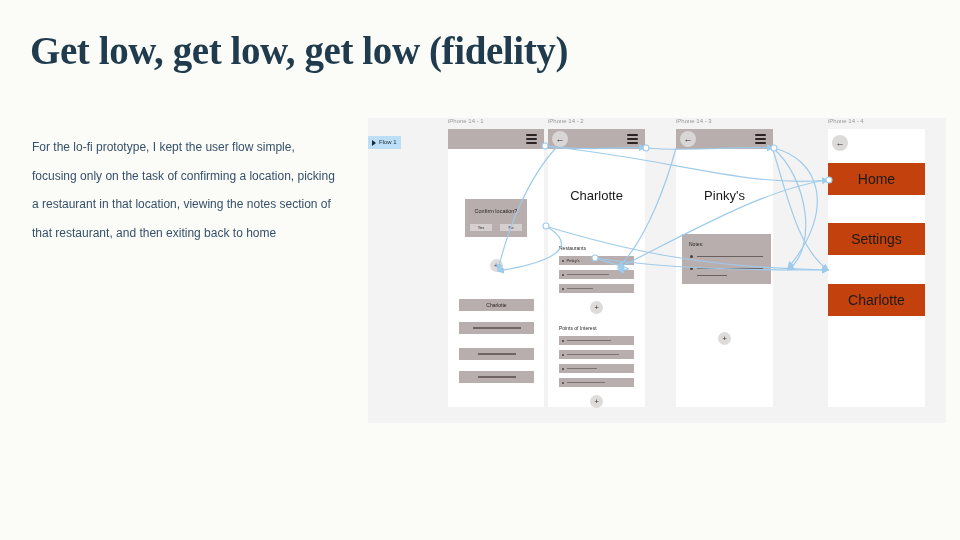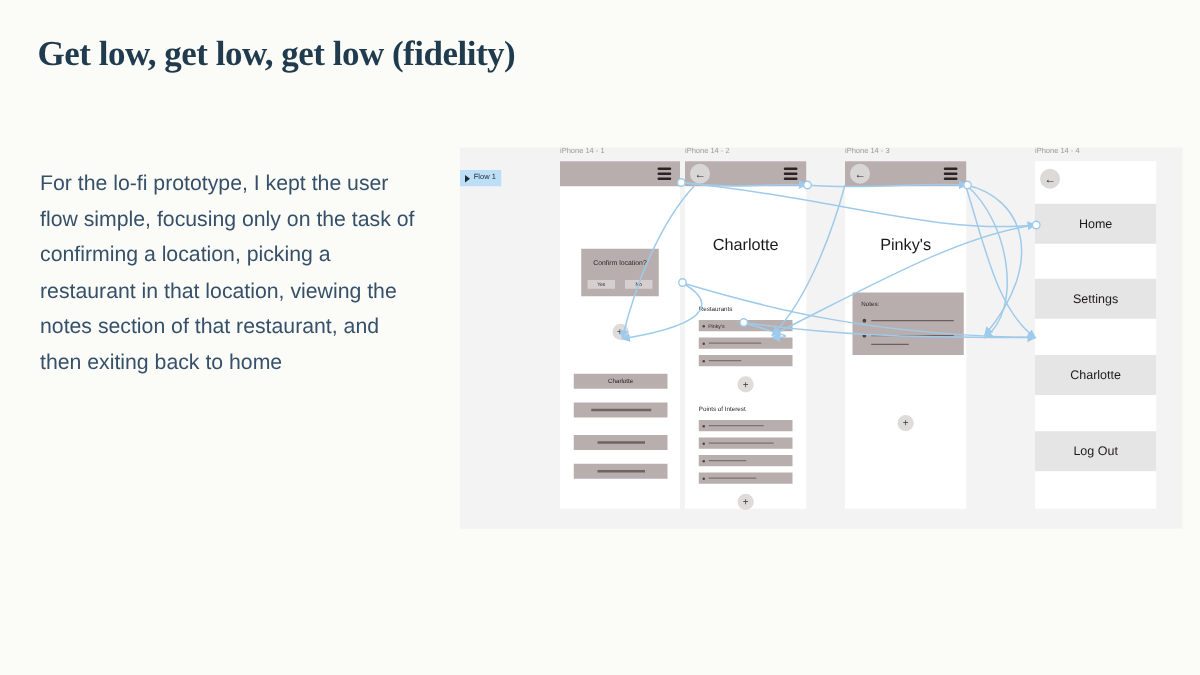--- a/index.html
+++ b/index.html
@@ -10,32 +10,32 @@
     overflow:hidden;
     position:relative;
   }
 
   
   .page-title{
     position:absolute;
     left:30px; top:28px;
     font-family:"Liberation Serif", serif;
     font-weight:bold;
-    font-size:28px;
+    font-size:39px;
     letter-spacing:-0.4px;
     color:#1f3b4d;
     white-space:nowrap;
   }
 
   
   .body-copy{
     position:absolute;
     left:32px; top:133px;
     width:305px;
-    font-size:17px;
+    font-size:12px;
     line-height:28.5px;
     color:#36506a;
   }
 
   
   .canvas{
     position:absolute;
     left:368px; top:118px;
     width:578px; height:305px;
     background:#f4f3f3;
@@ -182,23 +182,23 @@
   .note-bullet{
     position:absolute;left:8px;
     width:3px;height:3px;border-radius:50%;background:#4a4040;
   }
   .note-line{position:absolute;height:1.2px;background:#6b5f5f;}
 
   
   .menu-btn{
     position:absolute;left:0;
     width:100%;height:32px;
-    background:#e5e5e5;
-    display:flex;align-items:center;justify-content:center;
-    font-size:10px;color:#1e1a1a;
+    background:#c2410c;
+    display:flex;align-items:center;justify-content:center;
+    font-size:14px;color:#1e1a1a;
   }
 
   .wire{position:absolute;left:0;top:0;width:578px;height:305px;pointer-events:none;z-index:5;}
 </style>
 </head>
 <body>
 
 <div class="page-title">Get low, get low, get low (fidelity)</div>
 
 <div class="body-copy">For the lo-fi prototype, I kept the user flow simple, focusing only on the task of confirming a location, picking a restaurant in that location, viewing the notes section of that restaurant, and then exiting back to home</div>
@@ -322,21 +322,20 @@
       </div>
     </div>
 
     <div class="frame" style="left:460px;width:97px;height:289px;">
       <div class="frame-label">iPhone 14 - 4</div>
       <div class="screen wide">
         <div class="backbtn float" style="left:4px;top:6px;">←</div>
         <div class="menu-btn" style="top:34px;">Home</div>
         <div class="menu-btn" style="top:94px;">Settings</div>
         <div class="menu-btn" style="top:155px;">Charlotte</div>
-        <div class="menu-btn" style="top:216px;">Log Out</div>
       </div>
     </div>
 
     <svg class="wire" viewBox="0 0 578 305">
       <defs>
         <marker id="ah" markerWidth="7" markerHeight="7" refX="5" refY="3" orient="auto">
           <path d="M0,0 L6,3 L0,6 z" fill="#9ecbeb"></path>
         </marker>
       </defs>
       <g fill="none" stroke="#9ecbeb" stroke-width="1.2" marker-end="url(#ah)">

